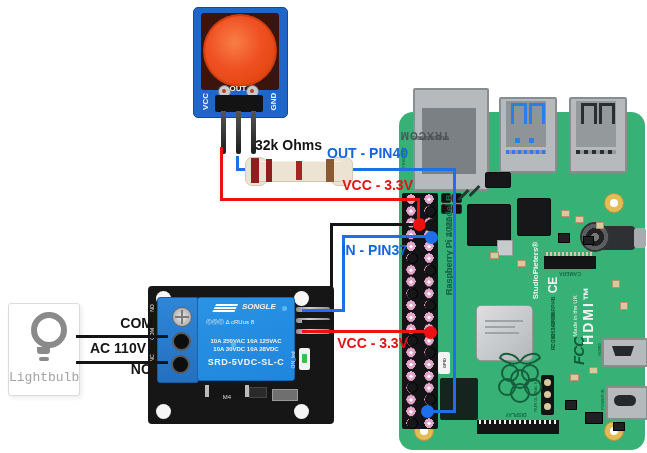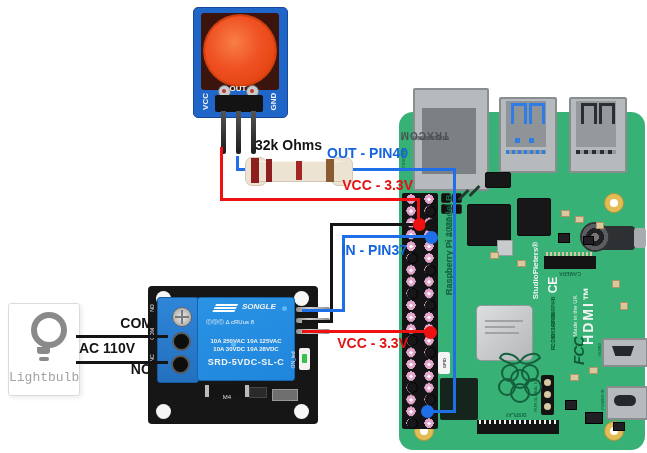--- a/index.html
+++ b/index.html
@@ -224,21 +224,21 @@
     <div style="left:56px;top:81px;width:4px;height:4px;border-radius:50%;background:#c0392b;"></div>
     <div style="left:21px;top:87px;width:48px;height:17px;background:#131313;border-radius:2px;"></div>
     <div class="vt wtxt" style="left:-2px;top:89px;width:26px;height:9px;font-size:8px;font-weight:bold;">VCC</div>
     <div class="wtxt" style="left:31px;top:76px;width:26px;text-align:center;font-size:8px;font-weight:bold;position:absolute;">OUT</div>
     <div class="vt wtxt" style="left:66px;top:89px;width:26px;height:9px;font-size:8px;font-weight:bold;">GND</div>
     <div style="left:27px;top:103px;width:5px;height:43px;background:linear-gradient(#555,#1c1c1c);border-radius:0 0 2px 2px;"></div>
     <div style="left:42px;top:103px;width:5px;height:43px;background:linear-gradient(#555,#1c1c1c);border-radius:0 0 2px 2px;"></div>
     <div style="left:57px;top:103px;width:5px;height:43px;background:linear-gradient(#555,#1c1c1c);border-radius:0 0 2px 2px;"></div>
   </div>
 
-  <div class="relay" style="overflow:visible;">
+  <div class="relay" style="overflow:visible;padding-left:16px;">
     <div style="left:148px;top:21px;width:34px;height:5px;background:linear-gradient(90deg,#8f8f8f,#cfcfcf 40%,#8a8a8a);border-radius:2px;"></div>
     <div style="left:148px;top:32px;width:34px;height:5px;background:linear-gradient(90deg,#8f8f8f,#cfcfcf 40%,#8a8a8a);border-radius:2px;"></div>
     <div style="left:148px;top:43px;width:34px;height:5px;background:linear-gradient(90deg,#8f8f8f,#cfcfcf 40%,#8a8a8a);border-radius:2px;"></div>
     <div class="whole" style="left:8px;top:5px;"></div>
     <div class="whole" style="left:146px;top:5px;"></div>
     <div class="whole" style="left:8px;top:118px;"></div>
     <div class="whole" style="left:146px;top:118px;"></div>
 
     <div style="left:9px;top:11px;width:40px;height:84px;background:linear-gradient(180deg,#2e86d8,#2470bf);border-radius:3px;border:1px solid #1a5a9e;"></div>
     <div style="left:24px;top:21px;width:18px;height:18px;border-radius:50%;background:radial-gradient(#ececec,#9a9a9a);border:1px solid #666;">
@@ -317,16 +317,16 @@
   <div class="dot d-blue" style="left:425px;top:231px;"></div>
   <div class="dot d-red" style="left:424px;top:326px;"></div>
   <div class="dot d-blue" style="left:421px;top:405px;"></div>
 
   <div class="lbl t-black" style="left:255px;top:137px;">32k Ohms</div>
   <div class="lbl t-blue" style="right:239px;top:145px;">OUT - PIN40</div>
   <div class="lbl t-red" style="right:234px;top:177px;">VCC - 3.3V</div>
   <div class="lbl t-blue" style="right:240px;top:242px;">IN - PIN37</div>
   <div class="lbl t-red" style="right:239px;top:335px;">VCC - 3.3V</div>
   <div class="lbl t-black" style="right:494px;top:315px;">COM</div>
-  <div class="lbl t-black" style="left:79px;top:340px;">AC 110V</div>
+  <div class="lbl t-black" style="left:90px;top:340px;">AC 110V</div>
   <div class="lbl t-black" style="right:496px;top:361px;">NC</div>
 
 </div>
 
 </body></html>

